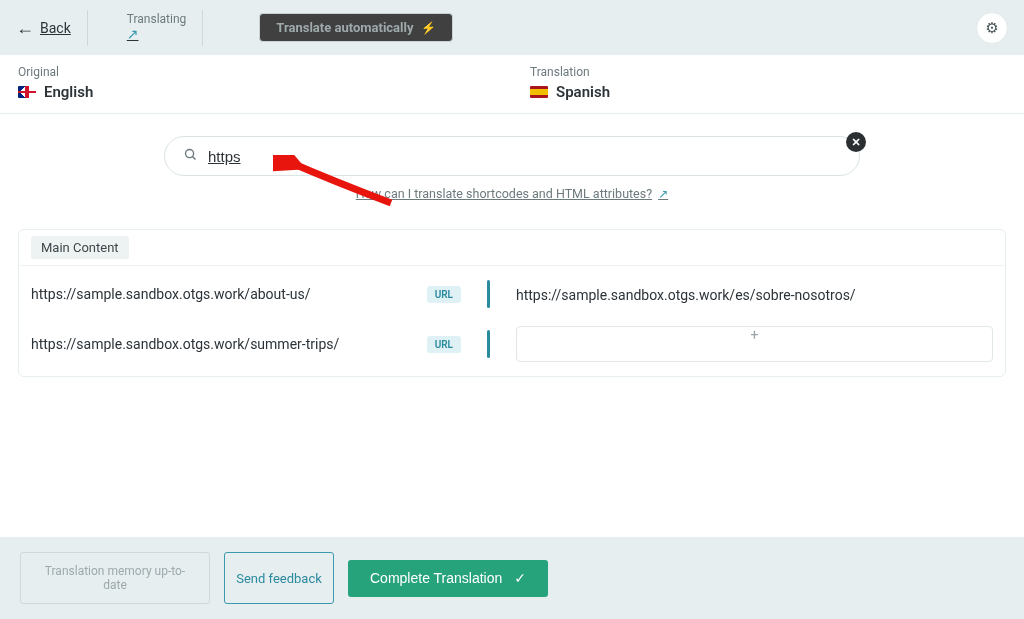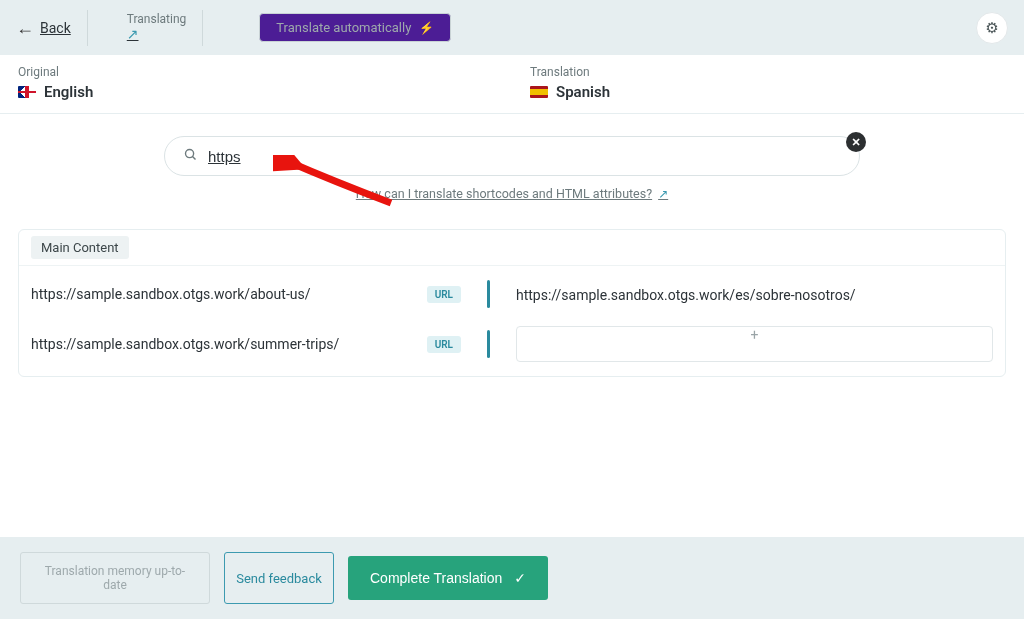--- a/index.html
+++ b/index.html
@@ -7,21 +7,21 @@
   
   .topbar { display: flex; align-items: center; background: #e6eef0; height: 55px; padding: 0 16px; gap: 16px; }
   .back-group { display: flex; align-items: center; gap: 6px; cursor: pointer; }
   .back-arrow { font-size: 18px; color: #3a3a3a; line-height: 1; }
   .back-text { text-decoration: underline; font-size: 14px; color: #2c3338; }
   .vsep { width: 1px; height: 36px; background: #cfd9db; }
   .title-block { display: flex; flex-direction: column; line-height: 1.2; margin-left: 23px; }
   .title-status { font-size: 12px; color: #6d7a7d; }
   .title-main { font-size: 18px; font-weight: 500; color: #2c3338; text-decoration: underline; display: flex; align-items: center; gap: 6px; }
   .title-main .ext-icon { color: #3c9ab0; font-size: 14px; }
-  .auto-translate { margin-left: 40px; border: 1px solid #c9d3d5; border-radius: 4px; padding: 6px 16px; display: flex; align-items: center; gap: 8px; color: #9ea9ac; font-size: 13px; font-weight: 400; cursor: default; background: #4c1d95; }
+  .auto-translate { margin-left: 40px; border: 1px solid #c9d3d5; border-radius: 4px; padding: 6px 16px; display: flex; align-items: center; gap: 8px; color: #9ea9ac; font-size: 13px; font-weight: 700; cursor: default; background: #404040; }
   .auto-translate .bolt { color: #b7c1c3; font-size: 12px; }
   .spacer { flex: 1; }
   .gear-btn { width: 32px; height: 32px; border-radius: 50%; background: #fff; display: flex; align-items: center; justify-content: center; border: 1px solid #e3e8ea; cursor: pointer; color: #4b5658; font-size: 15px; }
   
   .lang-row { display: flex; border-bottom: 1px solid #e6eef0; background: #fff; }
   .lang-col { width: 50%; padding: 10px 18px 12px 18px; }
   .lang-label { font-size: 12px; color: #6d7a7d; margin-bottom: 4px; }
   .lang-value { display: flex; align-items: center; gap: 8px; font-size: 15px; font-weight: 600; color: #2c3338; }
   .flag { width: 18px; height: 12px; display: inline-block; position: relative; border-radius: 1px; }
   .flag-uk { background: linear-gradient(135deg,#00247d 25%,transparent 25%) , linear-gradient(45deg,#00247d 25%,transparent 25%), #fff; }
@@ -53,21 +53,21 @@
   .right-input { width: 100%; height: 36px; border: 1px solid #e1e7e9; border-radius: 4px; padding: 0 12px; font-size: 14px; color: #2c3338; text-align: left; }
   .right-input.placeholder { text-align: center; color: #9aa4a7; cursor: text; }
   .row-right .filled { font-size: 14px; color: #2c3338; }
   
   .bottombar { position: absolute; left: 0; right: 0; bottom: 0; height: 82px; background: #e6eef0; display: flex; align-items: center; padding: 0 20px; gap: 14px; }
   .tm-box { width: 190px; height: 52px; border: 1px solid #cfd9db; border-radius: 3px; display: flex; align-items: center; justify-content: center; text-align: center; font-size: 12px; color: #9ea9ac; padding: 4px 16px; cursor: default; }
   .feedback-btn { width: 110px; height: 52px; border: 1px solid #3c9ab0; border-radius: 3px; display: flex; align-items: center; justify-content: center; text-align: center; font-size: 13px; color: #2a8a9e; background: #e6eef0; cursor: pointer; padding: 4px 10px; }
   .progress-wrap { flex: 1; display: flex; align-items: center; gap: 14px; padding: 0 30px; }
   .progress-track { height: 5px; background: #2a8a9e; border-radius: 3px; width: 230px; }
   .progress-label { font-size: 13px; color: #2c3338; }
-  .complete-btn { background: #27a37c; color: #fff; border: none; border-radius: 3px; height: 44px; padding: 0 22px; display: flex; align-items: center; gap: 12px; font-size: 14px; font-weight: 500; cursor: pointer; }
+  .complete-btn { background: #27a37c; color: #fff; border: none; border-radius: 3px; height: 37px; padding: 0 22px; display: flex; align-items: center; gap: 12px; font-size: 14px; font-weight: 500; cursor: pointer; }
   .check-icon { font-size: 14px; }
 </style>
 </head>
 <body>
 
 <div class="topbar">
   <div class="back-group">
     <span class="back-arrow">←</span>
     <span class="back-text">Back</span>
   </div>

